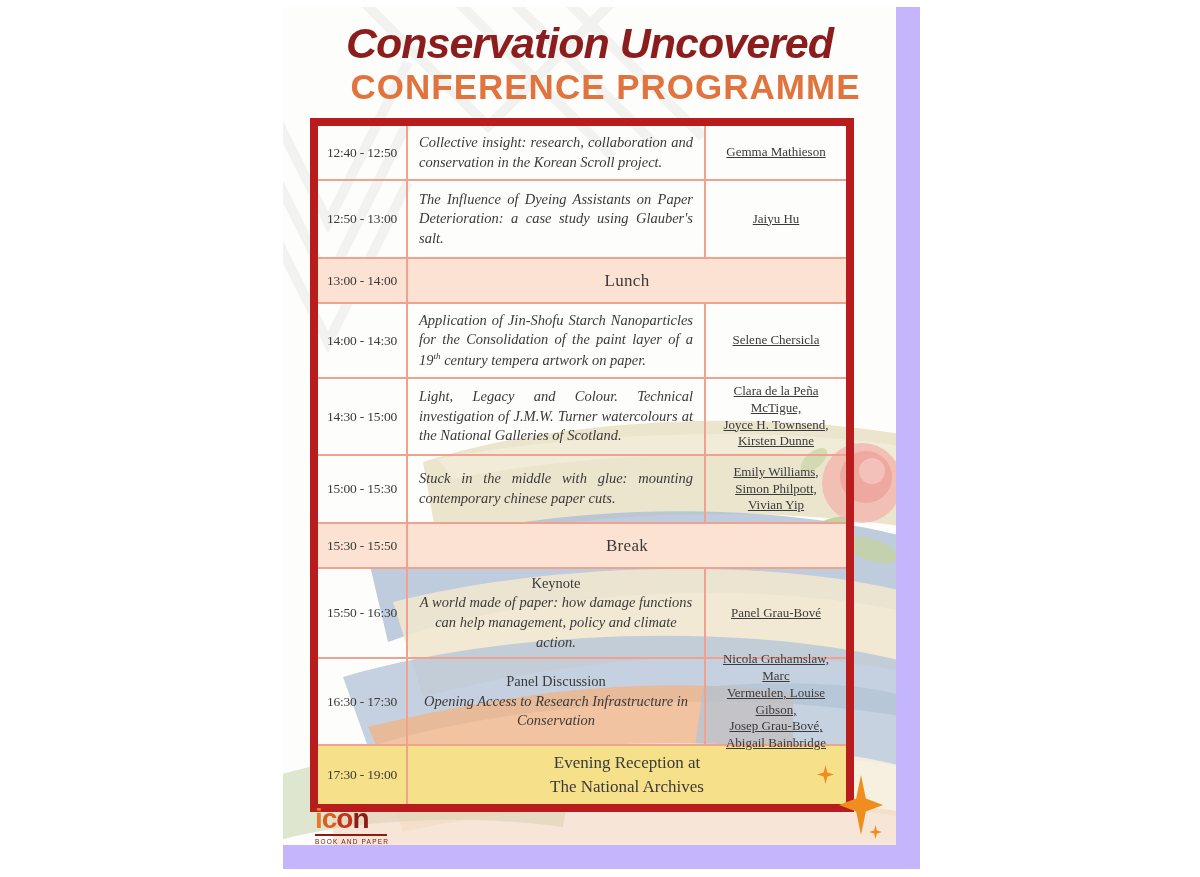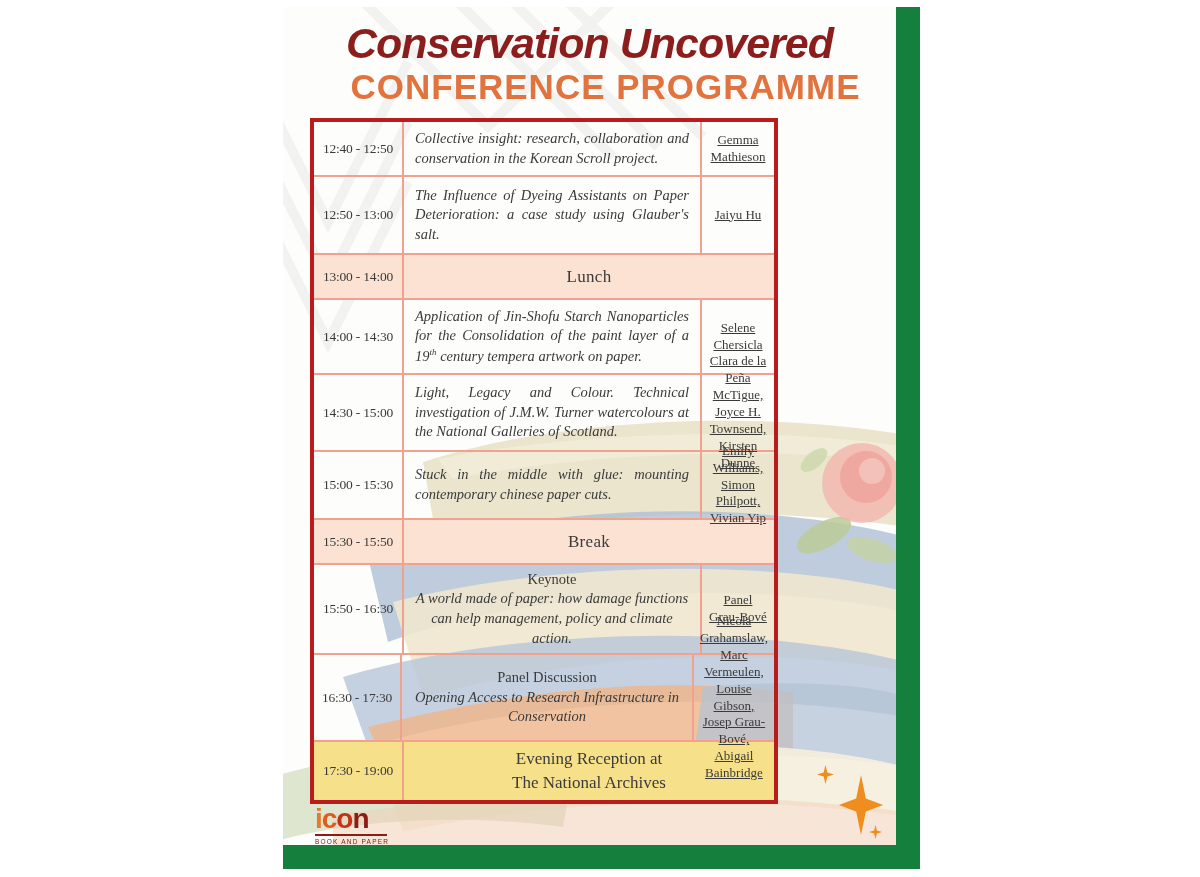--- a/index.html
+++ b/index.html
@@ -1,21 +1,21 @@
 <!DOCTYPE html>
 <html><head>
 <meta charset="utf-8">
 <style>
   * { margin:0; padding:0; box-sizing:border-box; }
   body { width:1200px; height:877px; background:#ffffff; font-family:"Liberation Serif", serif; }
   .canvas { position:relative; width:1200px; height:877px; background:#ffffff; overflow:hidden; }
 
   .poster {
     position:absolute; left:283px; top:7px; width:637px; height:862px;
-    background:#15803d; 
+    background:#c4b5fd; 
   }
   .poster-inner {
     position:relative; width:613px; height:838px; background:#fdfdfc; overflow:hidden;
   }
 
   
   .watermark { position:absolute; left:0; top:0; z-index:0; }
   .books { position:absolute; left:-10px; top:400px; z-index:0; }
   .rose { position:absolute; right:-18px; top:408px; z-index:0; }
 
@@ -33,22 +33,22 @@
     font-family:"Liberation Sans", sans-serif; font-weight:bold; font-style:italic;
     font-size:43px; color:#8c1d1d; letter-spacing:-1px; line-height:1.12;
   }
   .sub-title {
     font-family:"Liberation Sans", sans-serif; font-weight:bold;
     font-size:35px; color:#e1743e; letter-spacing:1px; line-height:1.15;margin-left:32px;
   }
 
   
   .schedule {
-    position:absolute; left:27px; top:111px; width:468px; z-index:2;
-    border:4px solid #b91c1c; color:#3a3a3a;
+    position:absolute; left:27px; top:111px; width:544px; z-index:2;
+    border:8px solid #b91c1c; color:#3a3a3a;
   }
   .row { display:flex; border-bottom:2px solid #f0a28f; }
   .row:last-child { border-bottom:none; }
   .cell { display:flex; flex-direction:column; justify-content:center; }
   .time {
     width:90px; border-right:2px solid #f0a28f; align-items:center;
     font-size:13.5px; text-align:center; letter-spacing:-0.2px;
   }
   .session {
     width:298px; border-right:2px solid #f0a28f; padding:6px 11px;

